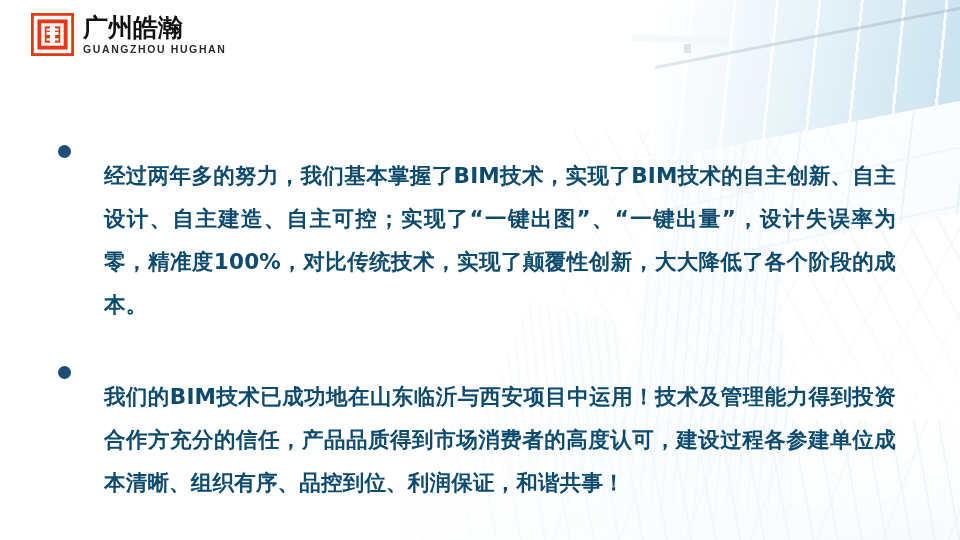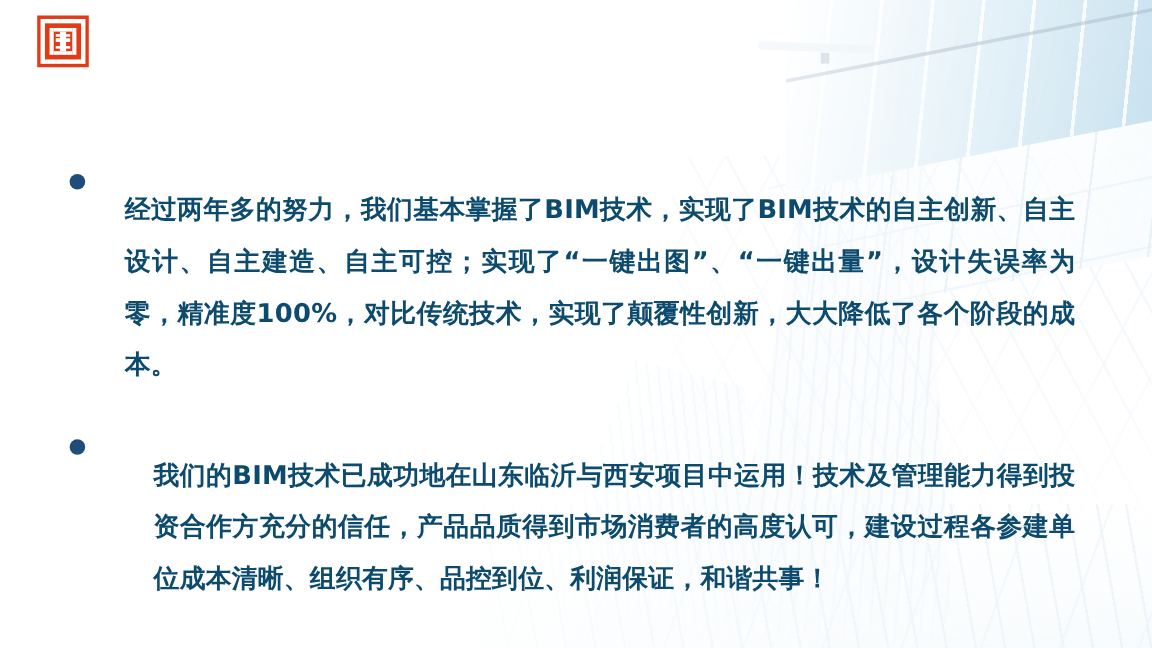--- a/index.html
+++ b/index.html
@@ -263,21 +263,21 @@
     position: absolute;
     left: 58px;
     top: 132px;
     width: 838px;
     z-index: 5;
   }
   .bullet-row {
     display: flex;
     align-items: flex-start;
   }
-  .bullet-row + .bullet-row { margin-top: 6px; gap: 24px; }
+  .bullet-row + .bullet-row { margin-top: 6px; }
   .bullet-dot {
     flex: 0 0 auto;
     width: 13px;
     height: 13px;
     border-radius: 50%;
     background: #1f4d7a;
     margin-top: 13px;
     margin-right: 33px;
   }
   .bullet-text {
@@ -320,20 +320,24 @@
         <rect x="32" y="69" width="36" height="7"></rect>
         <rect x="44" y="31" width="7" height="38"></rect>
         <rect x="49" y="31" width="7" height="38"></rect>
         <rect x="36" y="44" width="28" height="7"></rect>
         <rect x="36" y="36" width="9" height="5"></rect>
         <rect x="55" y="36" width="9" height="5"></rect>
         <rect x="36" y="59" width="9" height="5"></rect>
         <rect x="55" y="59" width="9" height="5"></rect>
       </g>
     </svg>
+    <div class="logo-text">
+      <div class="logo-cn">广州皓瀚</div>
+      <div class="logo-en">GUANGZHOU HUGHAN</div>
+    </div>
   </div>
 
   <div class="content">
 
     <div class="bullet-row">
       <span class="bullet-dot"></span>
       <p class="bullet-text">经过两年多的努力，我们基本掌握了BIM技术，实现了BIM技术的自主创新、自主设计、自主建造、自主可控；实现了“一键出图”、“一键出量”，设计失误率为零，精准度100%，对比传统技术，实现了颠覆性创新，大大降低了各个阶段的成本。</p>
     </div>
 
     <div class="bullet-row">

